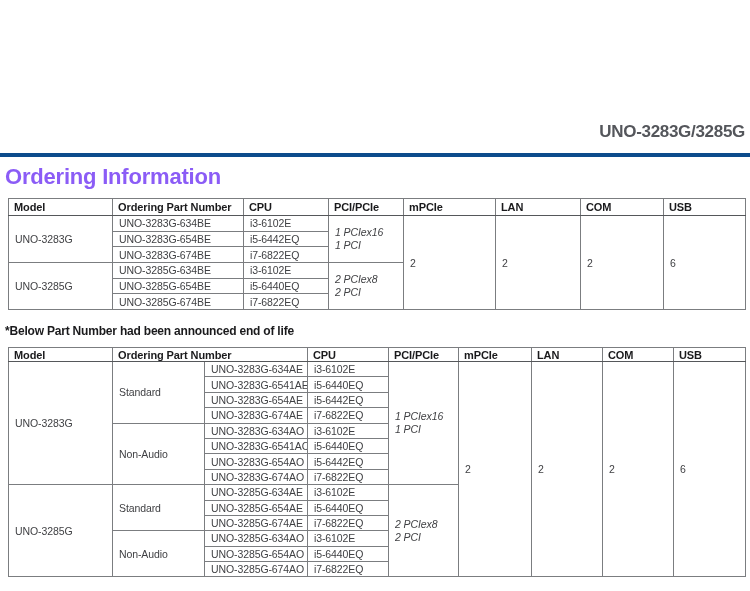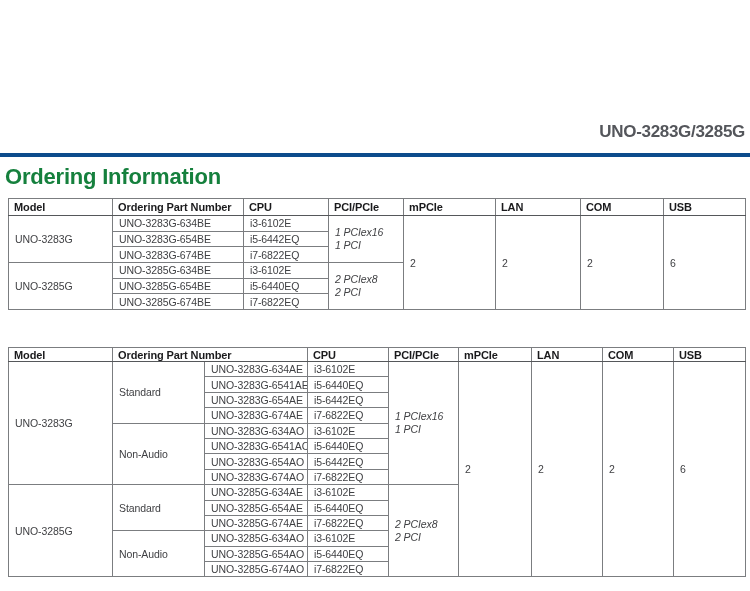--- a/index.html
+++ b/index.html
@@ -9,21 +9,21 @@
   }
   .product-title{
     position:absolute;top:122px;right:5px;
     font-size:17px;font-weight:bold;letter-spacing:-0.3px;color:#54565b;
   }
   .header-rule{
     position:absolute;top:153px;left:0;width:750px;height:4px;background:#0d4c8c;
   }
   .section-title{
     position:absolute;top:164px;left:5px;margin:0;
-    font-size:22px;font-weight:800;letter-spacing:-0.2px;color:#15803d;
+    font-size:22px;font-weight:800;letter-spacing:-0.2px;color:#8b5cf6;
   }
   .eol-note{
     position:absolute;top:324px;left:5px;
     font-size:12px;font-weight:bold;color:#1a1a1c;letter-spacing:-0.2px;
   }
   table{
     position:absolute;left:8px;border-collapse:collapse;table-layout:fixed;
     width:737px;border:1px solid #55575a;background:#ffffff;
   }
   #t1{top:198px;}
@@ -112,20 +112,21 @@
           <td>UNO-3285G-654BE</td>
           <td>i5-6440EQ</td>
         </tr>
         <tr>
           <td>UNO-3285G-674BE</td>
           <td>i7-6822EQ</td>
         </tr>
       </tbody>
   </table>
 
+  <div class="eol-note">*Below Part Number had been announced end of life</div>
 
   <table id="t2">
     <colgroup>
       <col style="width:104px">
         <col style="width:92px">
         <col style="width:103px">
         <col style="width:81px">
       <col style="width:70px">
         <col style="width:73px">
         <col style="width:71px">

